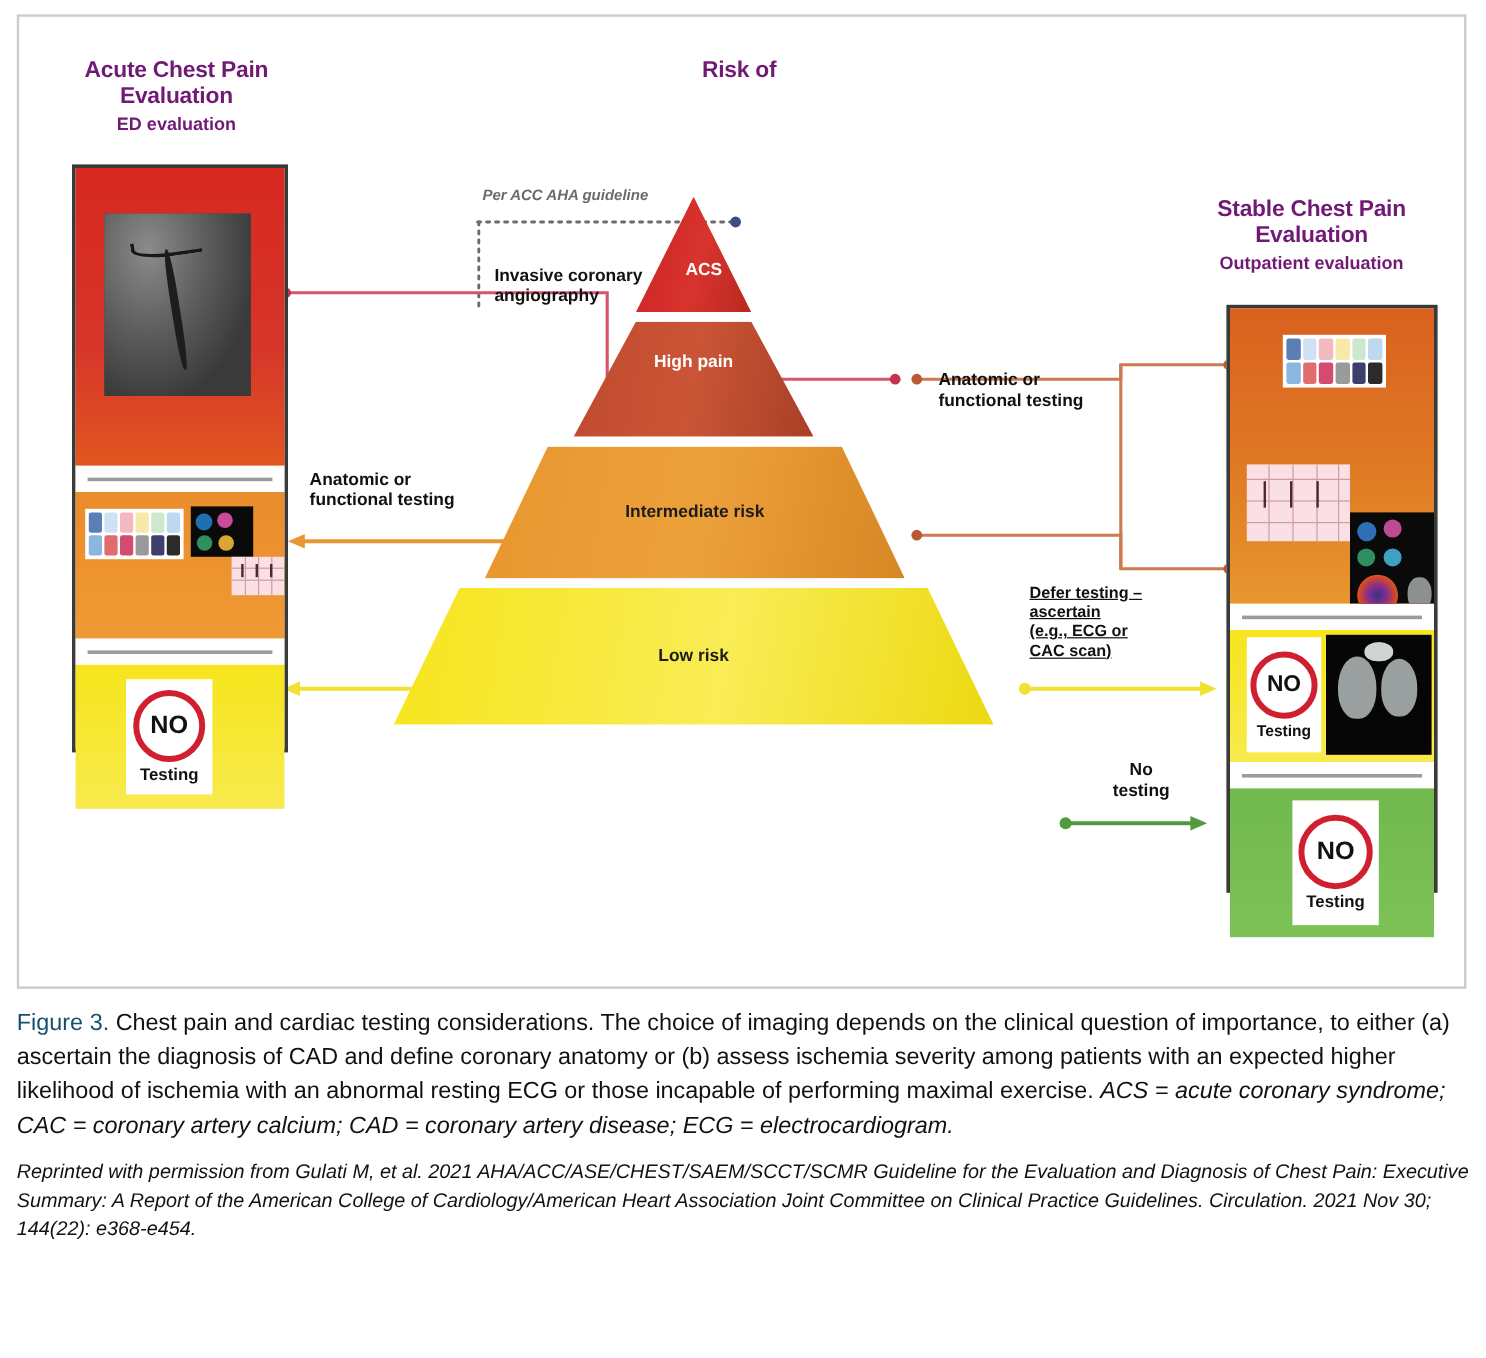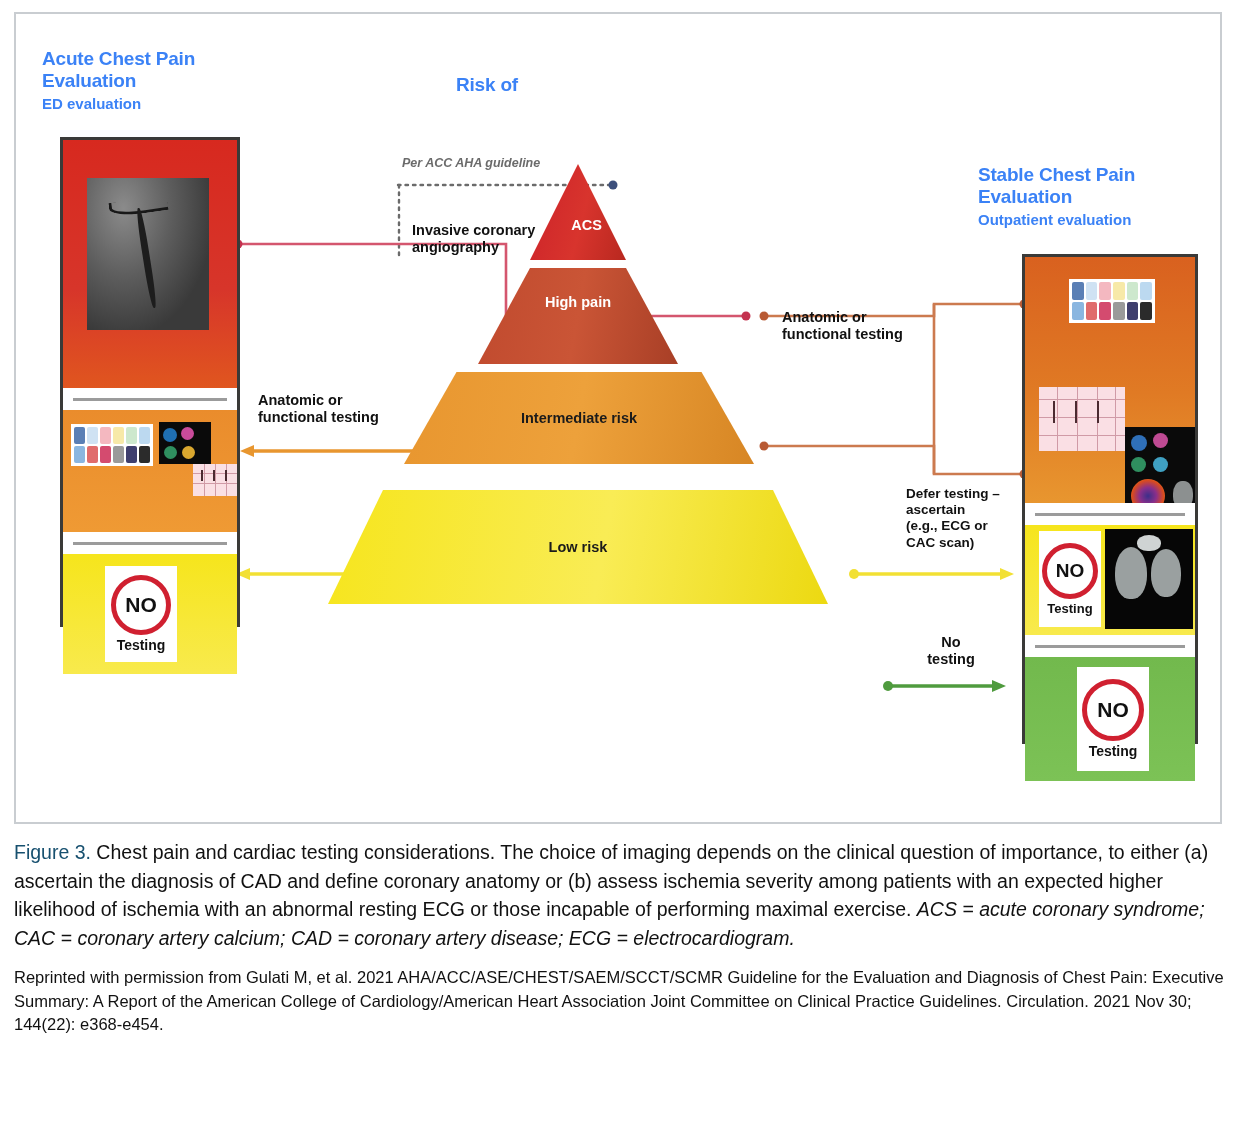--- a/index.html
+++ b/index.html
@@ -4,21 +4,21 @@
 <style>
   html,body{margin:0;padding:0;background:#fff;}
   body{width:1238px;height:1132px;font-family:"Liberation Sans",sans-serif;color:#111;}
   .page{position:relative;width:1238px;height:1132px;overflow:hidden;}
 
   
   .fig-frame{position:absolute;left:14px;top:12px;width:1208px;height:812px;
     border:2px solid #c9cdd1;background:#fff;box-sizing:border-box;}
 
   
-  .ttl{position:absolute;font-weight:bold;line-height:1.18;color:#3b82f6;}
+  .ttl{position:absolute;text-align:center;font-weight:bold;line-height:1.18;color:#701a75;}
   .ttl .big{font-size:19px;letter-spacing:-.2px;display:block;}
   .ttl .sub{font-size:15px;font-weight:bold;display:block;margin-top:2px;}
   .lbl{position:absolute;font-size:14.5px;font-weight:bold;line-height:1.2;color:#111;}
   .lbl.small{font-size:13.5px;}
 
   
   .panel{position:absolute;box-sizing:border-box;border:3px solid #3a3a38;background:#fff;}
   .band{position:relative;overflow:hidden;}
   .sep{background:#fff;display:flex;align-items:center;justify-content:center;}
   .sep i{display:block;width:88%;height:3px;background:#9b9b9b;}
@@ -59,21 +59,21 @@
   .layer{position:absolute;display:flex;align-items:center;justify-content:center;
      font-weight:bold;font-size:14.5px;}
   .layer span{position:relative;z-index:2;}
   svg.conn{position:absolute;left:0;top:0;width:1208px;height:812px;overflow:visible;}
 
   
   .cap-wrap{position:absolute;left:14px;top:838px;width:1212px;}
   .cap1{font-size:19.5px;font-weight:normal;line-height:1.47;color:#111;}
   .cap1 .fignum{color:#17506f;}
   .cap1 .ital{font-style:italic;}
-  .cap2{margin-top:13px;font-size:16.5px;line-height:1.45;color:#111;}
+  .cap2{margin-top:13px;font-size:16.5px;font-style:italic;line-height:1.45;color:#111;}
 </style>
 </head>
 <body>
 
 <div class="page">
 
   <div class="fig-frame">
 
     <svg class="conn" viewBox="0 0 1208 812">
 
@@ -167,42 +167,42 @@
       <div class="band" style="height:120px;background:linear-gradient(180deg,#f6e51c 0%,#f8ea4d 100%);">
         <div class="nosign" style="left:42px;top:12px;width:72px;height:96px;">
           <div class="ring" style="width:50px;height:50px;font-size:21px;">
             <span>NO</span>
           </div>
           <div class="cap" style="font-size:14px;">Testing</div>
         </div>
       </div>
     </div>
 
-    <div class="ttl" style="left:440px;top:34px;width:320px;margin-top:26px;">
+    <div class="ttl" style="left:440px;top:34px;width:320px;">
       <span class="big">Risk of</span>
     </div>
 
     <div class="lbl" style="left:386px;top:142px;font-style:italic;font-weight:bold;font-size:12.5px;color:#6b6b6b;">Per ACC AHA guideline</div>
 
     <div class="lbl" style="left:396px;top:208px;width:170px;">
       <div>Invasive coronary</div>
       <div>angiography</div>
     </div>
 
     <div class="lbl" style="left:242px;top:378px;width:180px;">
       <div>Anatomic or</div>
       <div>functional testing</div>
     </div>
 
     <div class="lbl" style="left:766px;top:295px;width:180px;">
       <div>Anatomic or</div>
       <div>functional testing</div>
     </div>
 
-    <div class="lbl small" style="left:890px;top:472px;width:160px;">
+    <div class="lbl small" style="left:842px;top:472px;width:160px;text-decoration:underline;">
       <div>Defer testing –</div>
       <div>ascertain</div>
       <div>(e.g., ECG or</div>
       <div>CAC scan)</div>
     </div>
 
     <div class="lbl" style="left:890px;top:620px;width:90px;text-align:center;">
       <div>No</div>
       <div>testing</div>
     </div>
@@ -214,21 +214,21 @@
                   clip-path:polygon(50% 0%,100% 100%,0% 100%);">
         <span style="margin-top:26px;margin-left:17px;">ACS</span>
       </div>
 
       <div class="layer" style="left:192px;top:104px;width:200px;height:96px;color:#fff;
                   background:linear-gradient(100deg,#c04a2e 0%,#ca5536 50%,#a83f26 100%);
                   clip-path:polygon(26% 0%,74% 0%,100% 100%,0% 100%);">
         <span style="margin-top:-28px;">High pain</span>
       </div>
 
-      <div class="layer" style="left:118px;top:208px;width:350px;height:92px;color:#1b1b1b;
+      <div class="layer" style="left:118px;top:208px;width:350px;height:110px;color:#1b1b1b;
                   background:linear-gradient(100deg,#e8962f 0%,#eda13b 50%,#d78624 100%);
                   clip-path:polygon(15% 0%,85% 0%,100% 100%,0% 100%);">
         <span>Intermediate risk</span>
       </div>
 
       <div class="layer" style="left:42px;top:326px;width:500px;height:114px;color:#1b1b1b;
                   background:linear-gradient(100deg,#f6e51c 0%,#f9ec55 55%,#ecd911 100%);
                   clip-path:polygon(11% 0%,89% 0%,100% 100%,0% 100%);">
         <span>Low risk</span>
       </div>

